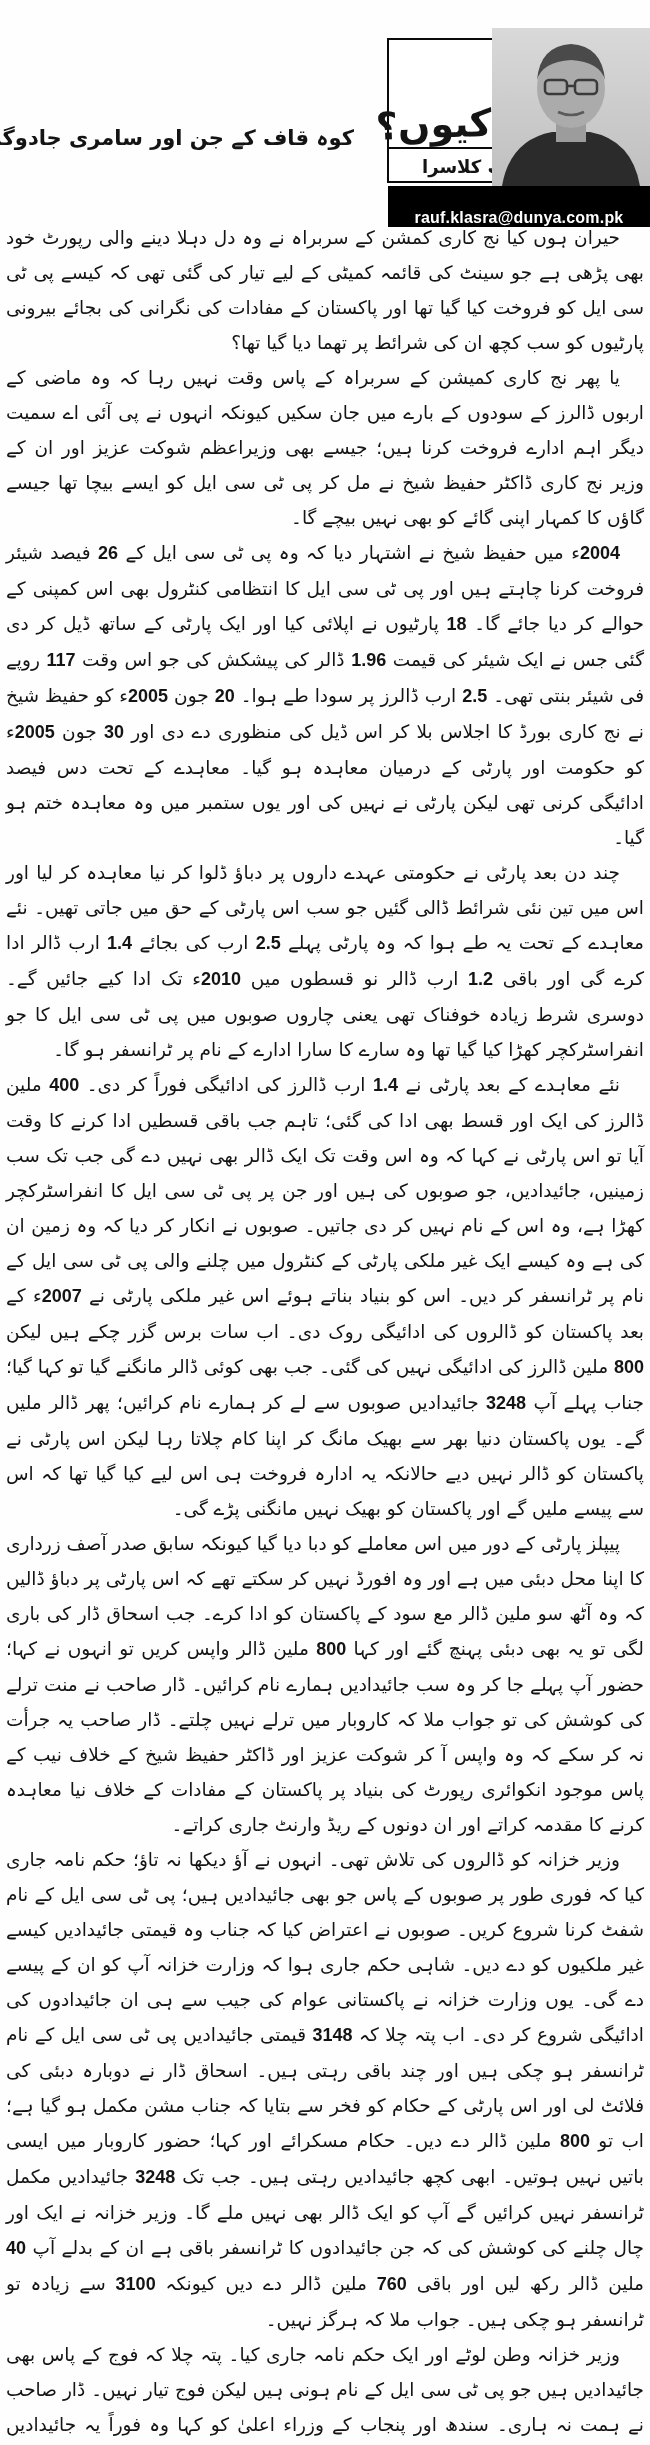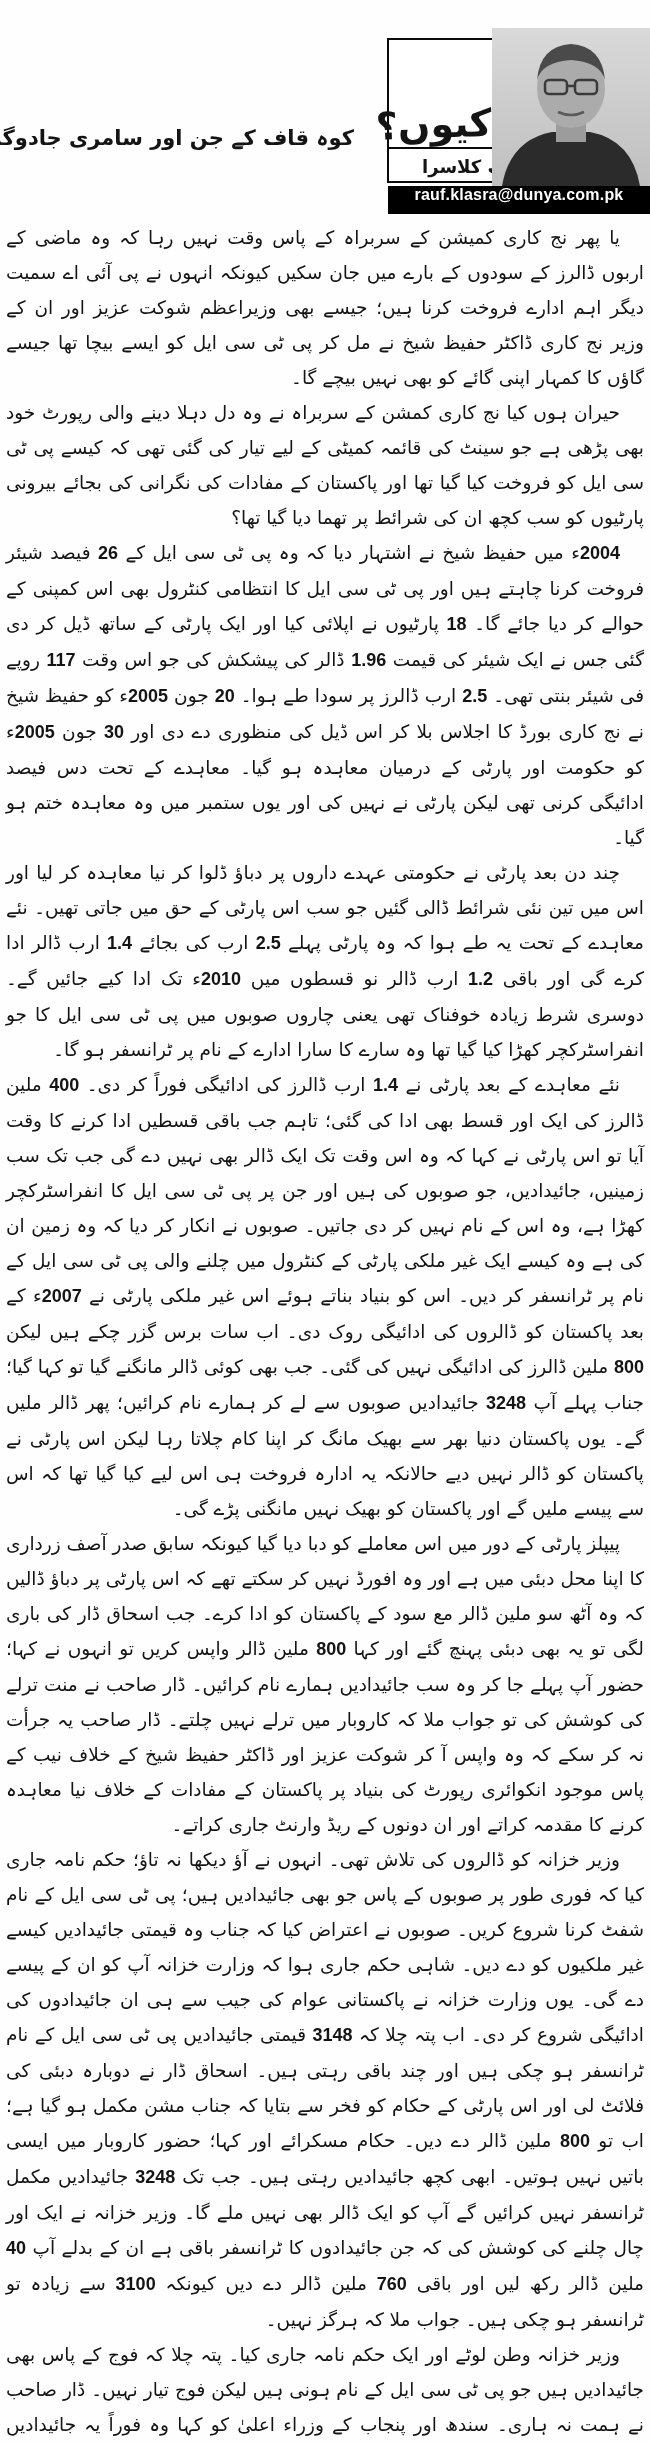--- a/index.html
+++ b/index.html
@@ -56,25 +56,25 @@
   .author-photo {
     position: absolute;
     top: 28px; right: 0;
     width: 158px; height: 158px;
     display: block;
   }
 
   .email-bar {
     position: absolute;
     top: 186px; right: 0;
-    width: 262px; height: 28px;
+    width: 262px; height: 41px;
     background: #000;
     color: #fff;
     display: flex;
-    align-items: flex-start;
+    align-items: flex-end;
     justify-content: center;
   }
   .email-text {
     font-family: "Liberation Sans", sans-serif;
     font-weight: 700;
     font-size: 16px;
     letter-spacing: 0.2px;
   }
 
   .article-title {
@@ -146,22 +146,22 @@
     </svg>
 
     <div class="email-bar">
       <span class="email-text">rauf.klasra@dunya.com.pk</span>
     </div>
 
     <div class="article-title">کوہ قاف کے جن اور سامری جادوگر!</div>
   </div>
 
   <div class="article-body">
+      <p class="para">حیران ہوں کیا نج کاری کمشن کے سربراہ نے وہ دل دہلا دینے والی رپورٹ خود بھی پڑھی ہے جو سینٹ کی قائمہ کمیٹی کے لیے تیار کی گئی تھی کہ کیسے پی ٹی سی ایل کو فروخت کیا گیا تھا اور پاکستان کے مفادات کی نگرانی کی بجائے بیرونی پارٹیوں کو سب کچھ ان کی شرائط پر تھما دیا گیا تھا؟</p>
       <p class="para">یا پھر نج کاری کمیشن کے سربراہ کے پاس وقت نہیں رہا کہ وہ ماضی کے اربوں ڈالرز کے سودوں کے بارے میں جان سکیں کیونکہ انہوں نے پی آئی اے سمیت دیگر اہم ادارے فروخت کرنا ہیں؛ جیسے بھی وزیراعظم شوکت عزیز اور ان کے وزیر نج کاری ڈاکٹر حفیظ شیخ نے مل کر پی ٹی سی ایل کو ایسے بیچا تھا جیسے گاؤں کا کمہار اپنی گائے کو بھی نہیں بیچے گا۔</p>
-      <p class="para">حیران ہوں کیا نج کاری کمشن کے سربراہ نے وہ دل دہلا دینے والی رپورٹ خود بھی پڑھی ہے جو سینٹ کی قائمہ کمیٹی کے لیے تیار کی گئی تھی کہ کیسے پی ٹی سی ایل کو فروخت کیا گیا تھا اور پاکستان کے مفادات کی نگرانی کی بجائے بیرونی پارٹیوں کو سب کچھ ان کی شرائط پر تھما دیا گیا تھا؟</p>
       <p class="para"><span class="latin">2004</span>ء میں حفیظ شیخ نے اشتہار دیا کہ وہ پی ٹی سی ایل کے <span class="latin">26</span> فیصد شیئر فروخت کرنا چاہتے ہیں اور پی ٹی سی ایل کا انتظامی کنٹرول بھی اس کمپنی کے حوالے کر دیا جائے گا۔ <span class="latin">18</span> پارٹیوں نے اپلائی کیا اور ایک پارٹی کے ساتھ ڈیل کر دی گئی جس نے ایک شیئر کی قیمت <span class="latin">1.96</span> ڈالر کی پیشکش کی جو اس وقت <span class="latin">117</span> روپے فی شیئر بنتی تھی۔ <span class="latin">2.5</span> ارب ڈالرز پر سودا طے ہوا۔ <span class="latin">20</span> جون <span class="latin">2005</span>ء کو حفیظ شیخ نے نج کاری بورڈ کا اجلاس بلا کر اس ڈیل کی منظوری دے دی اور <span class="latin">30</span> جون <span class="latin">2005</span>ء کو حکومت اور پارٹی کے درمیان معاہدہ ہو گیا۔ معاہدے کے تحت دس فیصد ادائیگی کرنی تھی لیکن پارٹی نے نہیں کی اور یوں ستمبر میں وہ معاہدہ ختم ہو گیا۔</p>
       <p class="para">چند دن بعد پارٹی نے حکومتی عہدے داروں پر دباؤ ڈلوا کر نیا معاہدہ کر لیا اور اس میں تین نئی شرائط ڈالی گئیں جو سب اس پارٹی کے حق میں جاتی تھیں۔ نئے معاہدے کے تحت یہ طے ہوا کہ وہ پارٹی پہلے <span class="latin">2.5</span> ارب کی بجائے <span class="latin">1.4</span> ارب ڈالر ادا کرے گی اور باقی <span class="latin">1.2</span> ارب ڈالر نو قسطوں میں <span class="latin">2010</span>ء تک ادا کیے جائیں گے۔ دوسری شرط زیادہ خوفناک تھی یعنی چاروں صوبوں میں پی ٹی سی ایل کا جو انفراسٹرکچر کھڑا کیا گیا تھا وہ سارے کا سارا ادارے کے نام پر ٹرانسفر ہو گا۔</p>
       <p class="para">نئے معاہدے کے بعد پارٹی نے <span class="latin">1.4</span> ارب ڈالرز کی ادائیگی فوراً کر دی۔ <span class="latin">400</span> ملین ڈالرز کی ایک اور قسط بھی ادا کی گئی؛ تاہم جب باقی قسطیں ادا کرنے کا وقت آیا تو اس پارٹی نے کہا کہ وہ اس وقت تک ایک ڈالر بھی نہیں دے گی جب تک سب زمینیں، جائیدادیں، جو صوبوں کی ہیں اور جن پر پی ٹی سی ایل کا انفراسٹرکچر کھڑا ہے، وہ اس کے نام نہیں کر دی جاتیں۔ صوبوں نے انکار کر دیا کہ وہ زمین ان کی ہے وہ کیسے ایک غیر ملکی پارٹی کے کنٹرول میں چلنے والی پی ٹی سی ایل کے نام پر ٹرانسفر کر دیں۔ اس کو بنیاد بناتے ہوئے اس غیر ملکی پارٹی نے <span class="latin">2007</span>ء کے بعد پاکستان کو ڈالروں کی ادائیگی روک دی۔ اب سات برس گزر چکے ہیں لیکن <span class="latin">800</span> ملین ڈالرز کی ادائیگی نہیں کی گئی۔ جب بھی کوئی ڈالر مانگنے گیا تو کہا گیا؛ جناب پہلے آپ <span class="latin">3248</span> جائیدادیں صوبوں سے لے کر ہمارے نام کرائیں؛ پھر ڈالر ملیں گے۔ یوں پاکستان دنیا بھر سے بھیک مانگ کر اپنا کام چلاتا رہا لیکن اس پارٹی نے پاکستان کو ڈالر نہیں دیے حالانکہ یہ ادارہ فروخت ہی اس لیے کیا گیا تھا کہ اس سے پیسے ملیں گے اور پاکستان کو بھیک نہیں مانگنی پڑے گی۔</p>
       <p class="para">پیپلز پارٹی کے دور میں اس معاملے کو دبا دیا گیا کیونکہ سابق صدر آصف زرداری کا اپنا محل دبئی میں ہے اور وہ افورڈ نہیں کر سکتے تھے کہ اس پارٹی پر دباؤ ڈالیں کہ وہ آٹھ سو ملین ڈالر مع سود کے پاکستان کو ادا کرے۔ جب اسحاق ڈار کی باری لگی تو یہ بھی دبئی پہنچ گئے اور کہا <span class="latin">800</span> ملین ڈالر واپس کریں تو انہوں نے کہا؛ حضور آپ پہلے جا کر وہ سب جائیدادیں ہمارے نام کرائیں۔ ڈار صاحب نے منت ترلے کی کوشش کی تو جواب ملا کہ کاروبار میں ترلے نہیں چلتے۔ ڈار صاحب یہ جرأت نہ کر سکے کہ وہ واپس آ کر شوکت عزیز اور ڈاکٹر حفیظ شیخ کے خلاف نیب کے پاس موجود انکوائری رپورٹ کی بنیاد پر پاکستان کے مفادات کے خلاف نیا معاہدہ کرنے کا مقدمہ کراتے اور ان دونوں کے ریڈ وارنٹ جاری کراتے۔</p>
       <p class="para">وزیر خزانہ کو ڈالروں کی تلاش تھی۔ انہوں نے آؤ دیکھا نہ تاؤ؛ حکم نامہ جاری کیا کہ فوری طور پر صوبوں کے پاس جو بھی جائیدادیں ہیں؛ پی ٹی سی ایل کے نام شفٹ کرنا شروع کریں۔ صوبوں نے اعتراض کیا کہ جناب وہ قیمتی جائیدادیں کیسے غیر ملکیوں کو دے دیں۔ شاہی حکم جاری ہوا کہ وزارت خزانہ آپ کو ان کے پیسے دے گی۔ یوں وزارت خزانہ نے پاکستانی عوام کی جیب سے ہی ان جائیدادوں کی ادائیگی شروع کر دی۔ اب پتہ چلا کہ <span class="latin">3148</span> قیمتی جائیدادیں پی ٹی سی ایل کے نام ٹرانسفر ہو چکی ہیں اور چند باقی رہتی ہیں۔ اسحاق ڈار نے دوبارہ دبئی کی فلائٹ لی اور اس پارٹی کے حکام کو فخر سے بتایا کہ جناب مشن مکمل ہو گیا ہے؛ اب تو <span class="latin">800</span> ملین ڈالر دے دیں۔ حکام مسکرائے اور کہا؛ حضور کاروبار میں ایسی باتیں نہیں ہوتیں۔ ابھی کچھ جائیدادیں رہتی ہیں۔ جب تک <span class="latin">3248</span> جائیدادیں مکمل ٹرانسفر نہیں کرائیں گے آپ کو ایک ڈالر بھی نہیں ملے گا۔ وزیر خزانہ نے ایک اور چال چلنے کی کوشش کی کہ جن جائیدادوں کا ٹرانسفر باقی ہے ان کے بدلے آپ <span class="latin">40</span> ملین ڈالر رکھ لیں اور باقی <span class="latin">760</span> ملین ڈالر دے دیں کیونکہ <span class="latin">3100</span> سے زیادہ تو ٹرانسفر ہو چکی ہیں۔ جواب ملا کہ ہرگز نہیں۔</p>
       <p class="para">وزیر خزانہ وطن لوٹے اور ایک حکم نامہ جاری کیا۔ پتہ چلا کہ فوج کے پاس بھی جائیدادیں ہیں جو پی ٹی سی ایل کے نام ہونی ہیں لیکن فوج تیار نہیں۔ ڈار صاحب نے ہمت نہ ہاری۔ سندھ اور پنجاب کے وزراء اعلیٰ کو کہا وہ فوراً یہ جائیدادیں ٹرانسفر کریں ورنہ پاکستان دیوالیہ ہو جائے گا۔ اب شہباز شریف اور قائم علی شاہ کے پاس سمریاں پڑی ہیں جن میں تمام جائیدادیں پی ٹی سی ایل کے  فیصد مالکان کے نام ہونی ہیں اور ان سے کہا گیا ہے کہ وہ اس پر لگنے والی ڈیوٹی معاف کر دیں تو تیس کروڑ روپے بچ سکتے ہیں۔</p>
     </div>
 
 </div>
 

